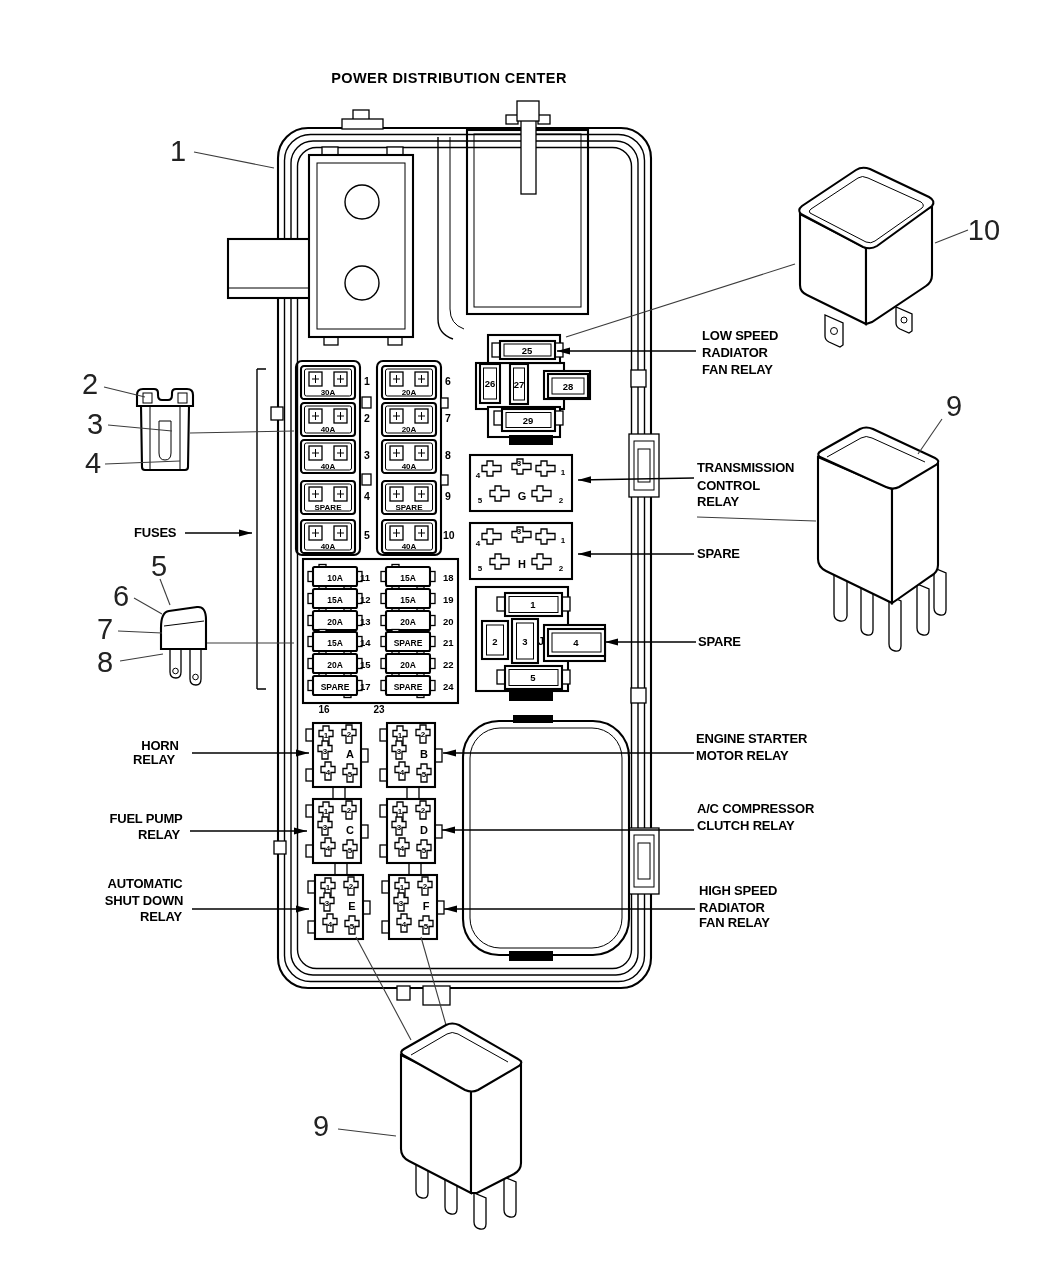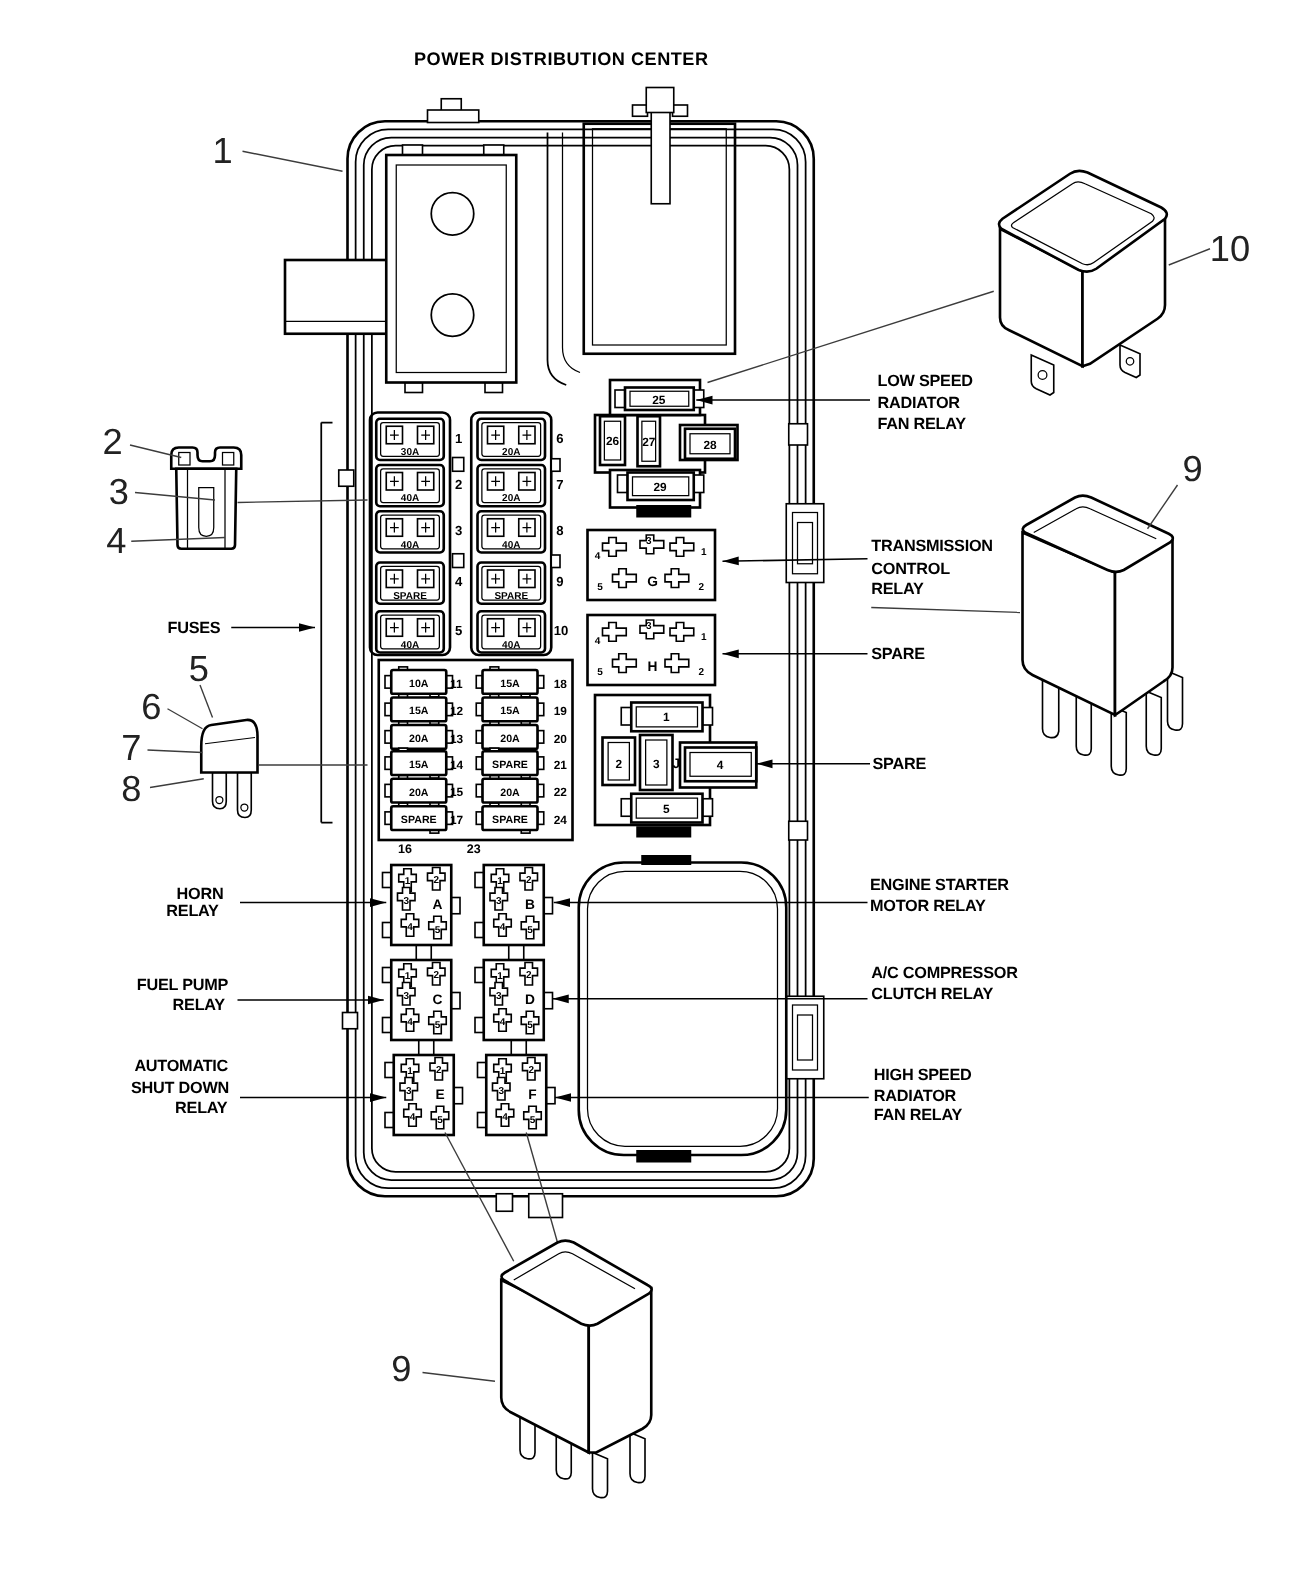--- a/index.html
+++ b/index.html
@@ -1,17 +1,17 @@
 <!DOCTYPE html>
 <html><head>
 <meta charset="utf-8">
 <style>
   html,body{margin:0;padding:0;background:#fff;}
   .stage{width:1050px;height:1234px;position:relative;background:#fff;
-         font-family:"Liberation Sans",sans-serif;}
+         font-family:"Liberation Sans",sans-serif;margin-top:31px;}
   svg text{fill:#000;}
   .ln   {fill:none;stroke:#000;stroke-width:1.4;}
   .lnthin{fill:none;stroke:#000;stroke-width:1;}
   .ln2n {fill:none;stroke:#000;stroke-width:2.1;}
   .wfill{fill:#fff;stroke:#000;stroke-width:1.3;}
   .wfill2{fill:#fff;stroke:#000;stroke-width:2.1;}
   .blk  {fill:#000;stroke:none;}
   .arrow{fill:none;stroke:#000;stroke-width:1.3;}
   .ld   {fill:none;stroke:#3c3c3c;stroke-width:1.1;}
   .title{font-size:14.5px;font-weight:bold;letter-spacing:.4px;}

